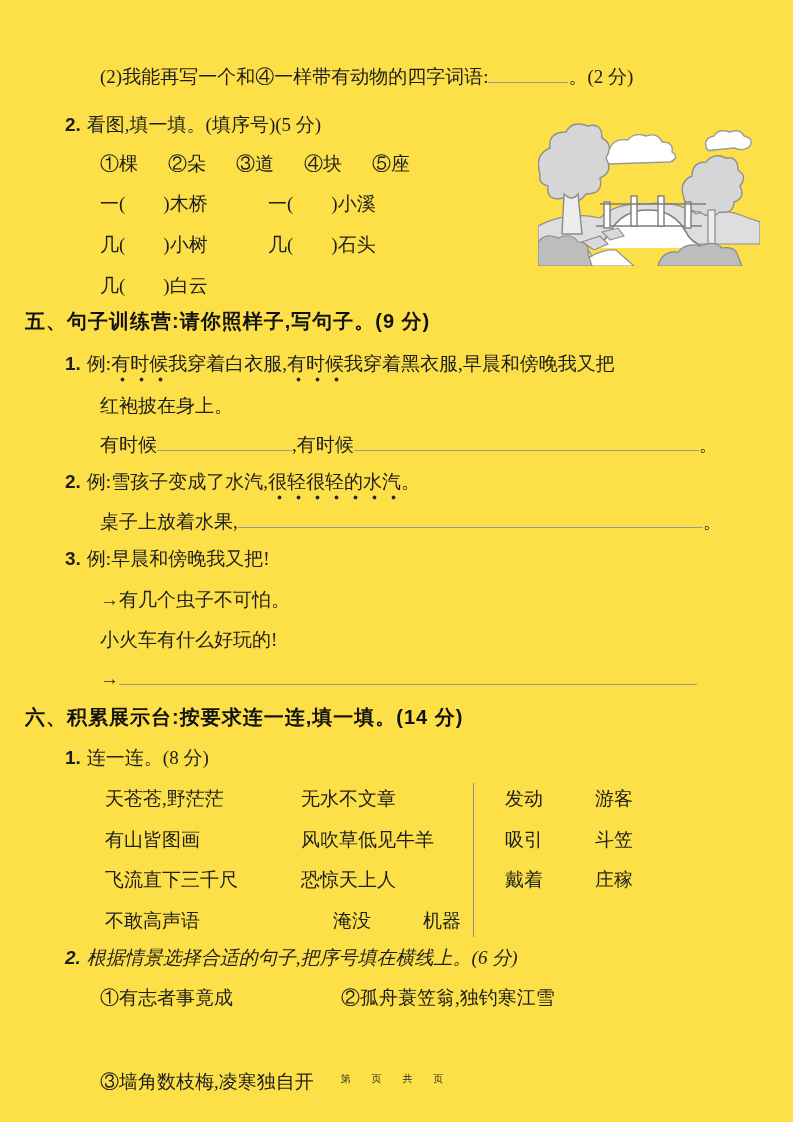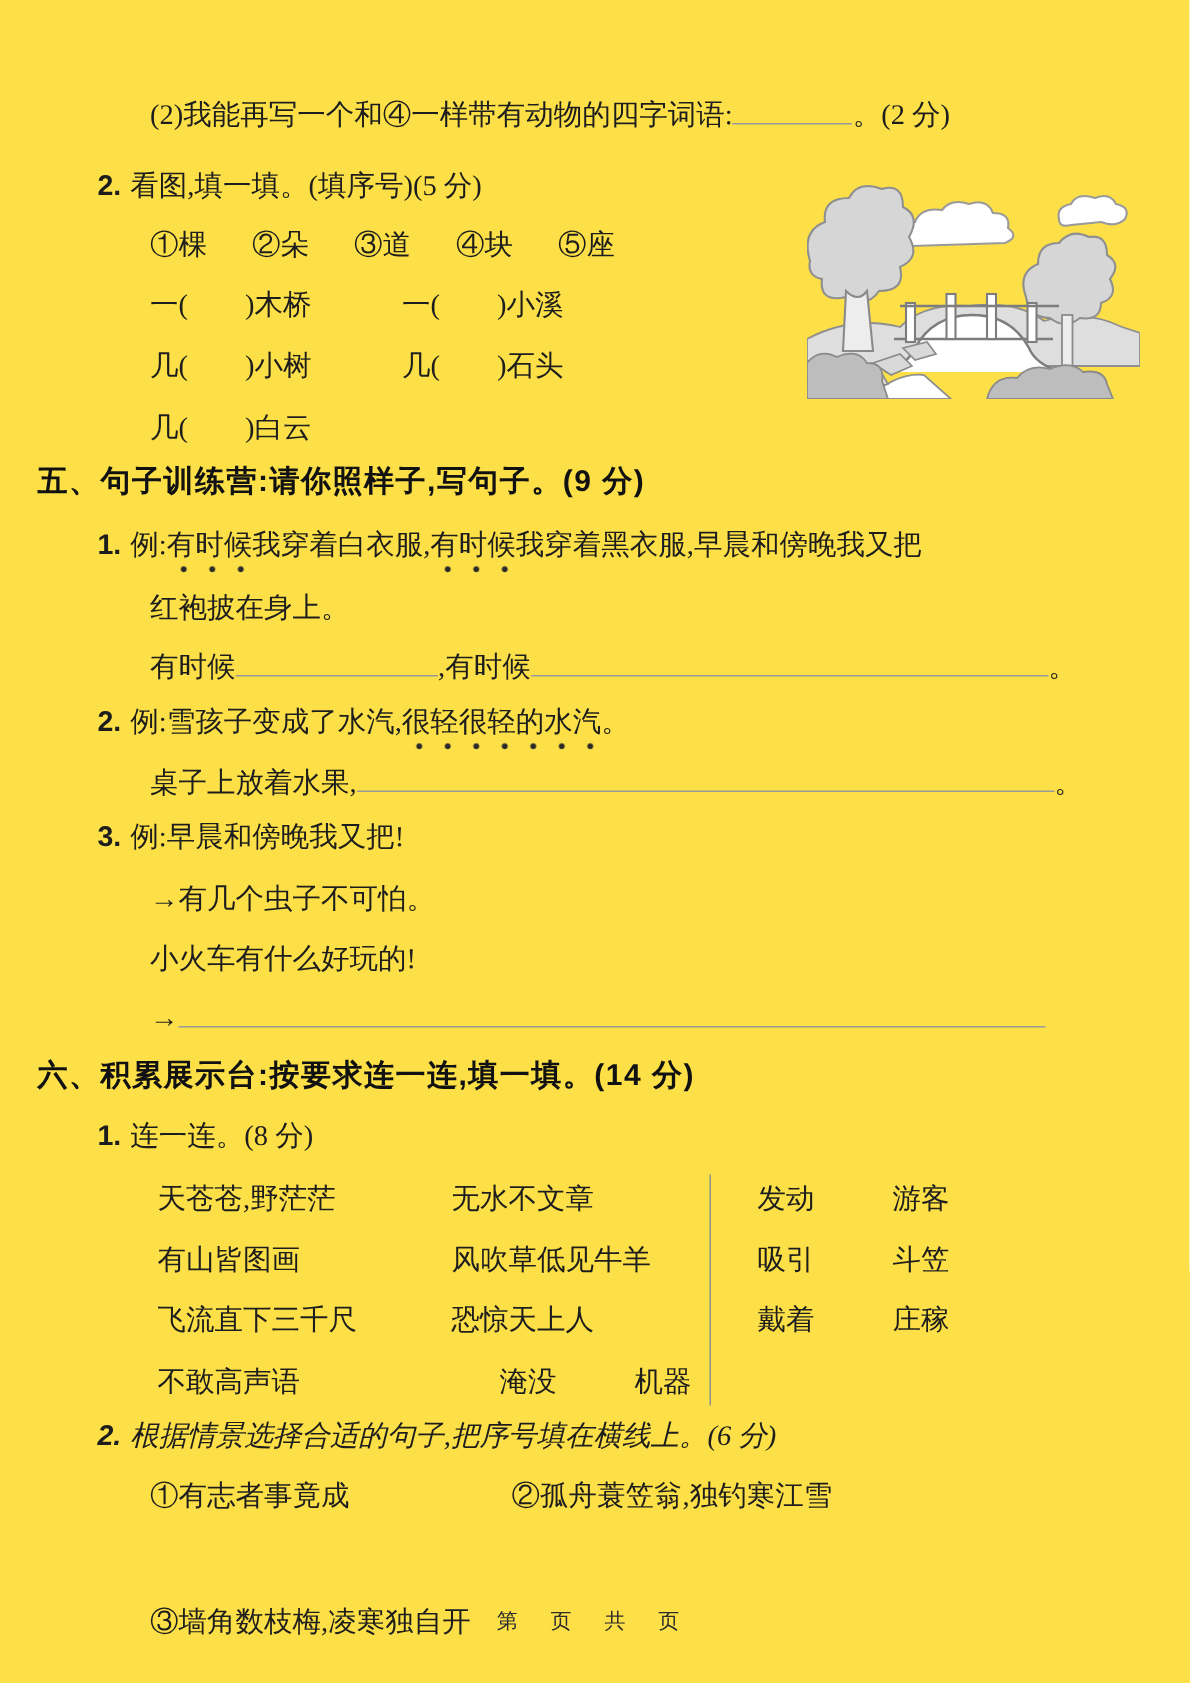--- a/index.html
+++ b/index.html
@@ -38,21 +38,21 @@
   .match-row{display:flex;height:40.5px;align-items:center;}
   .mc1{width:196px;} .mc2{width:172px;}
   .mc3{width:122px;padding-left:32px;box-sizing:border-box;}
   .mc4{flex:1;}
   .match-divider{position:absolute;left:368px;top:4px;height:154px;width:1px;background:#8f8f8f;}
   .pair-opts{display:flex;gap:108px;}
   .footer{
     position:absolute;left:0;right:0;top:1072px;
     text-align:center;
     font-family:"Liberation Sans", sans-serif;
-    font-size:14px;color:#2b2b2b;
+    font-size:10px;color:#2b2b2b;
     letter-spacing:9px;
   }
   .illus{position:absolute;left:538px;top:114px;width:222px;height:152px;}
 </style>
 </head>
 <body>
 
 <div class="page">
 
   <div class="line" style="left:100px;top:62px;">

